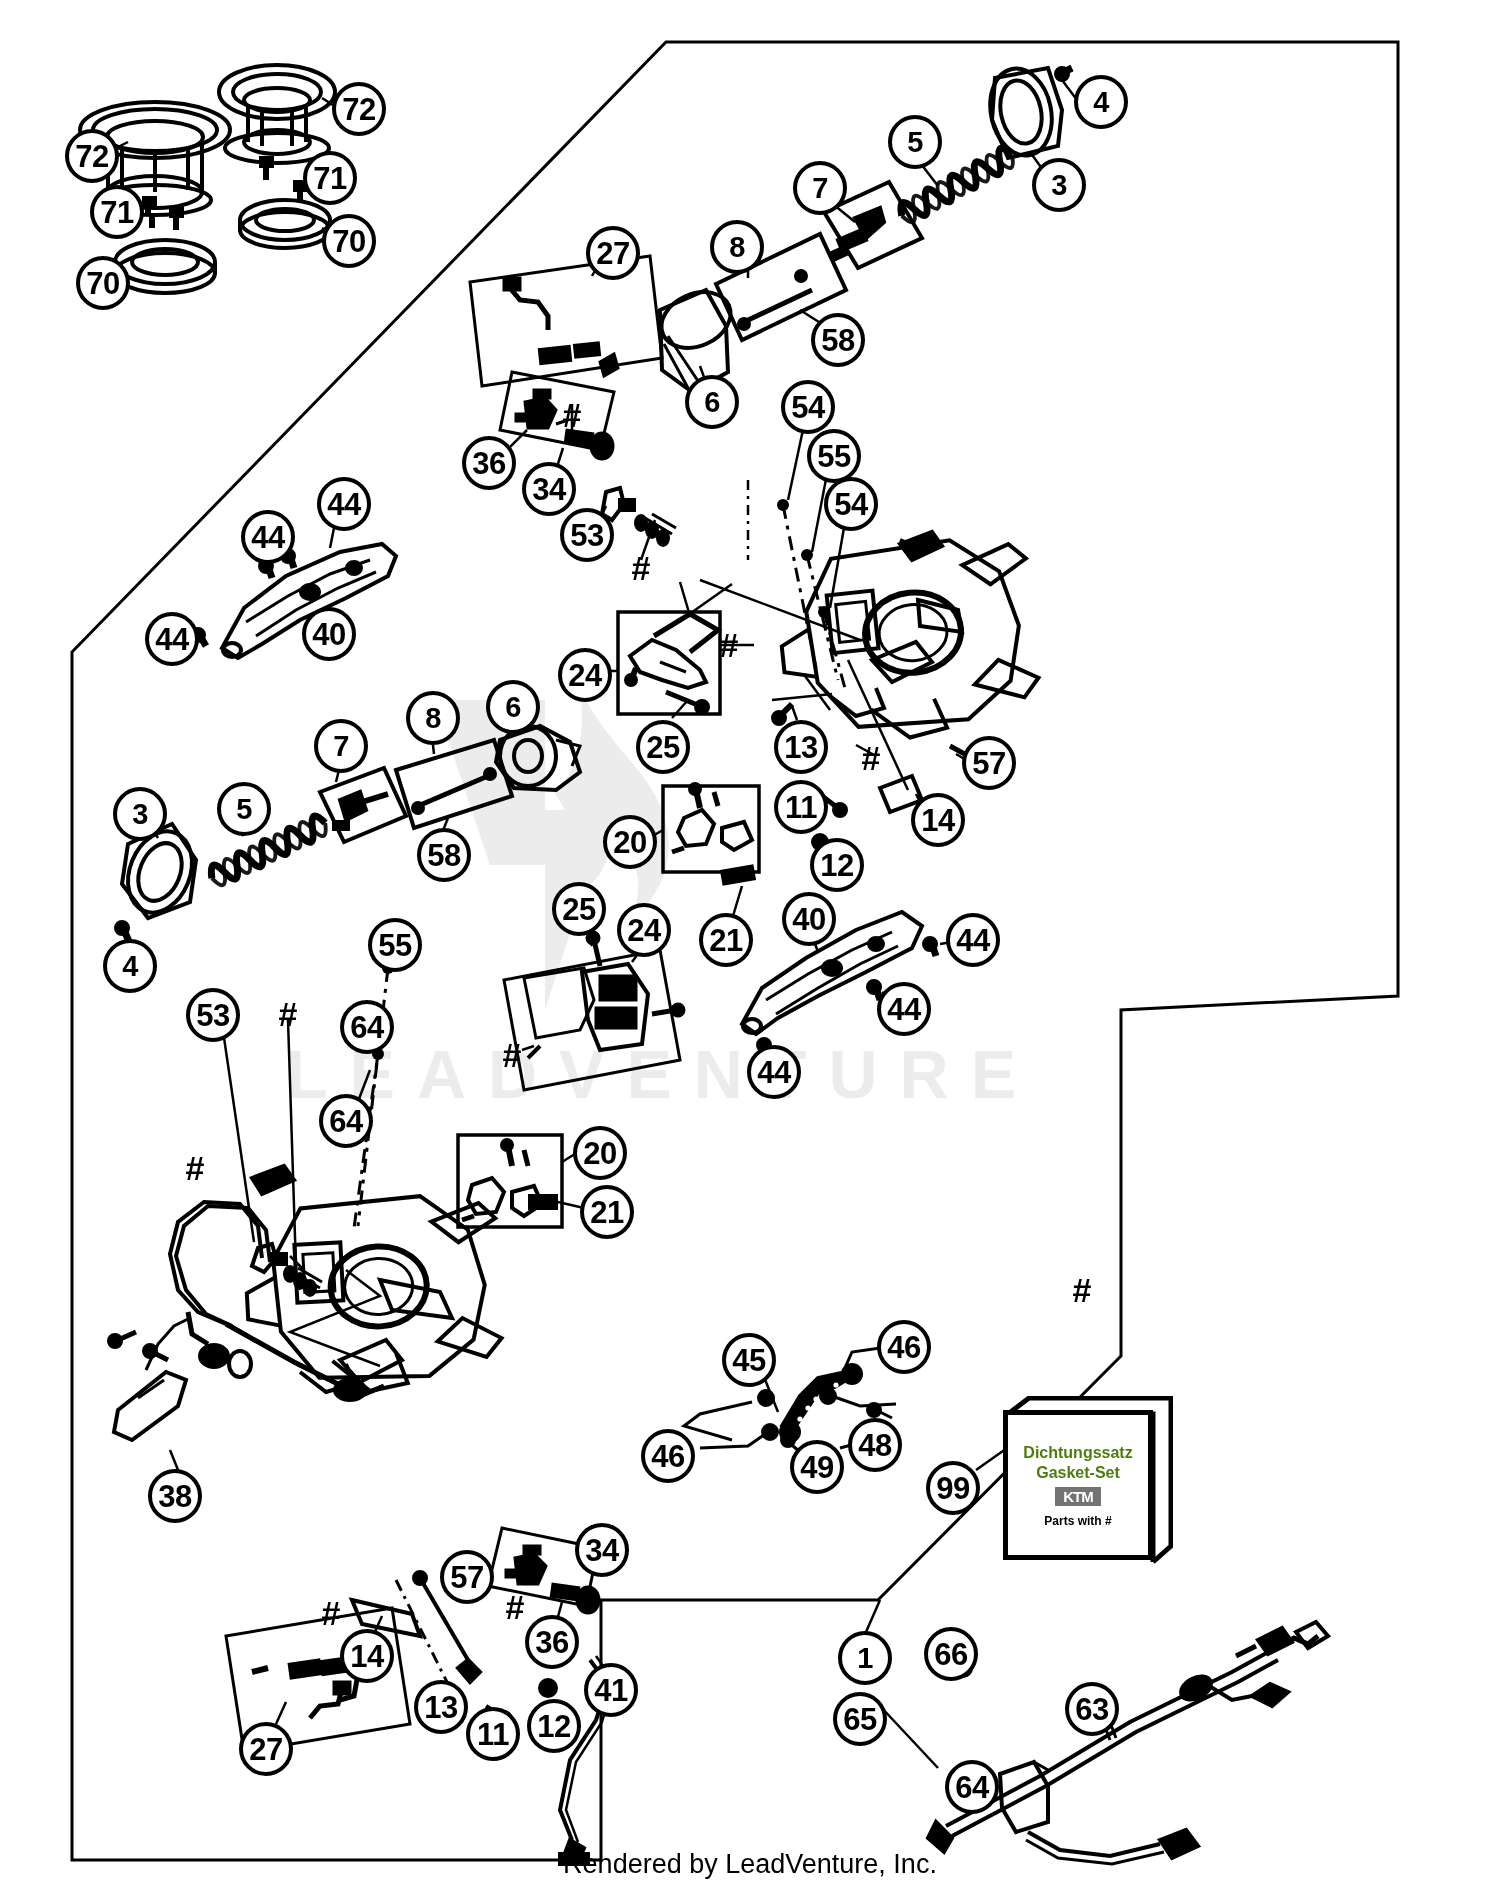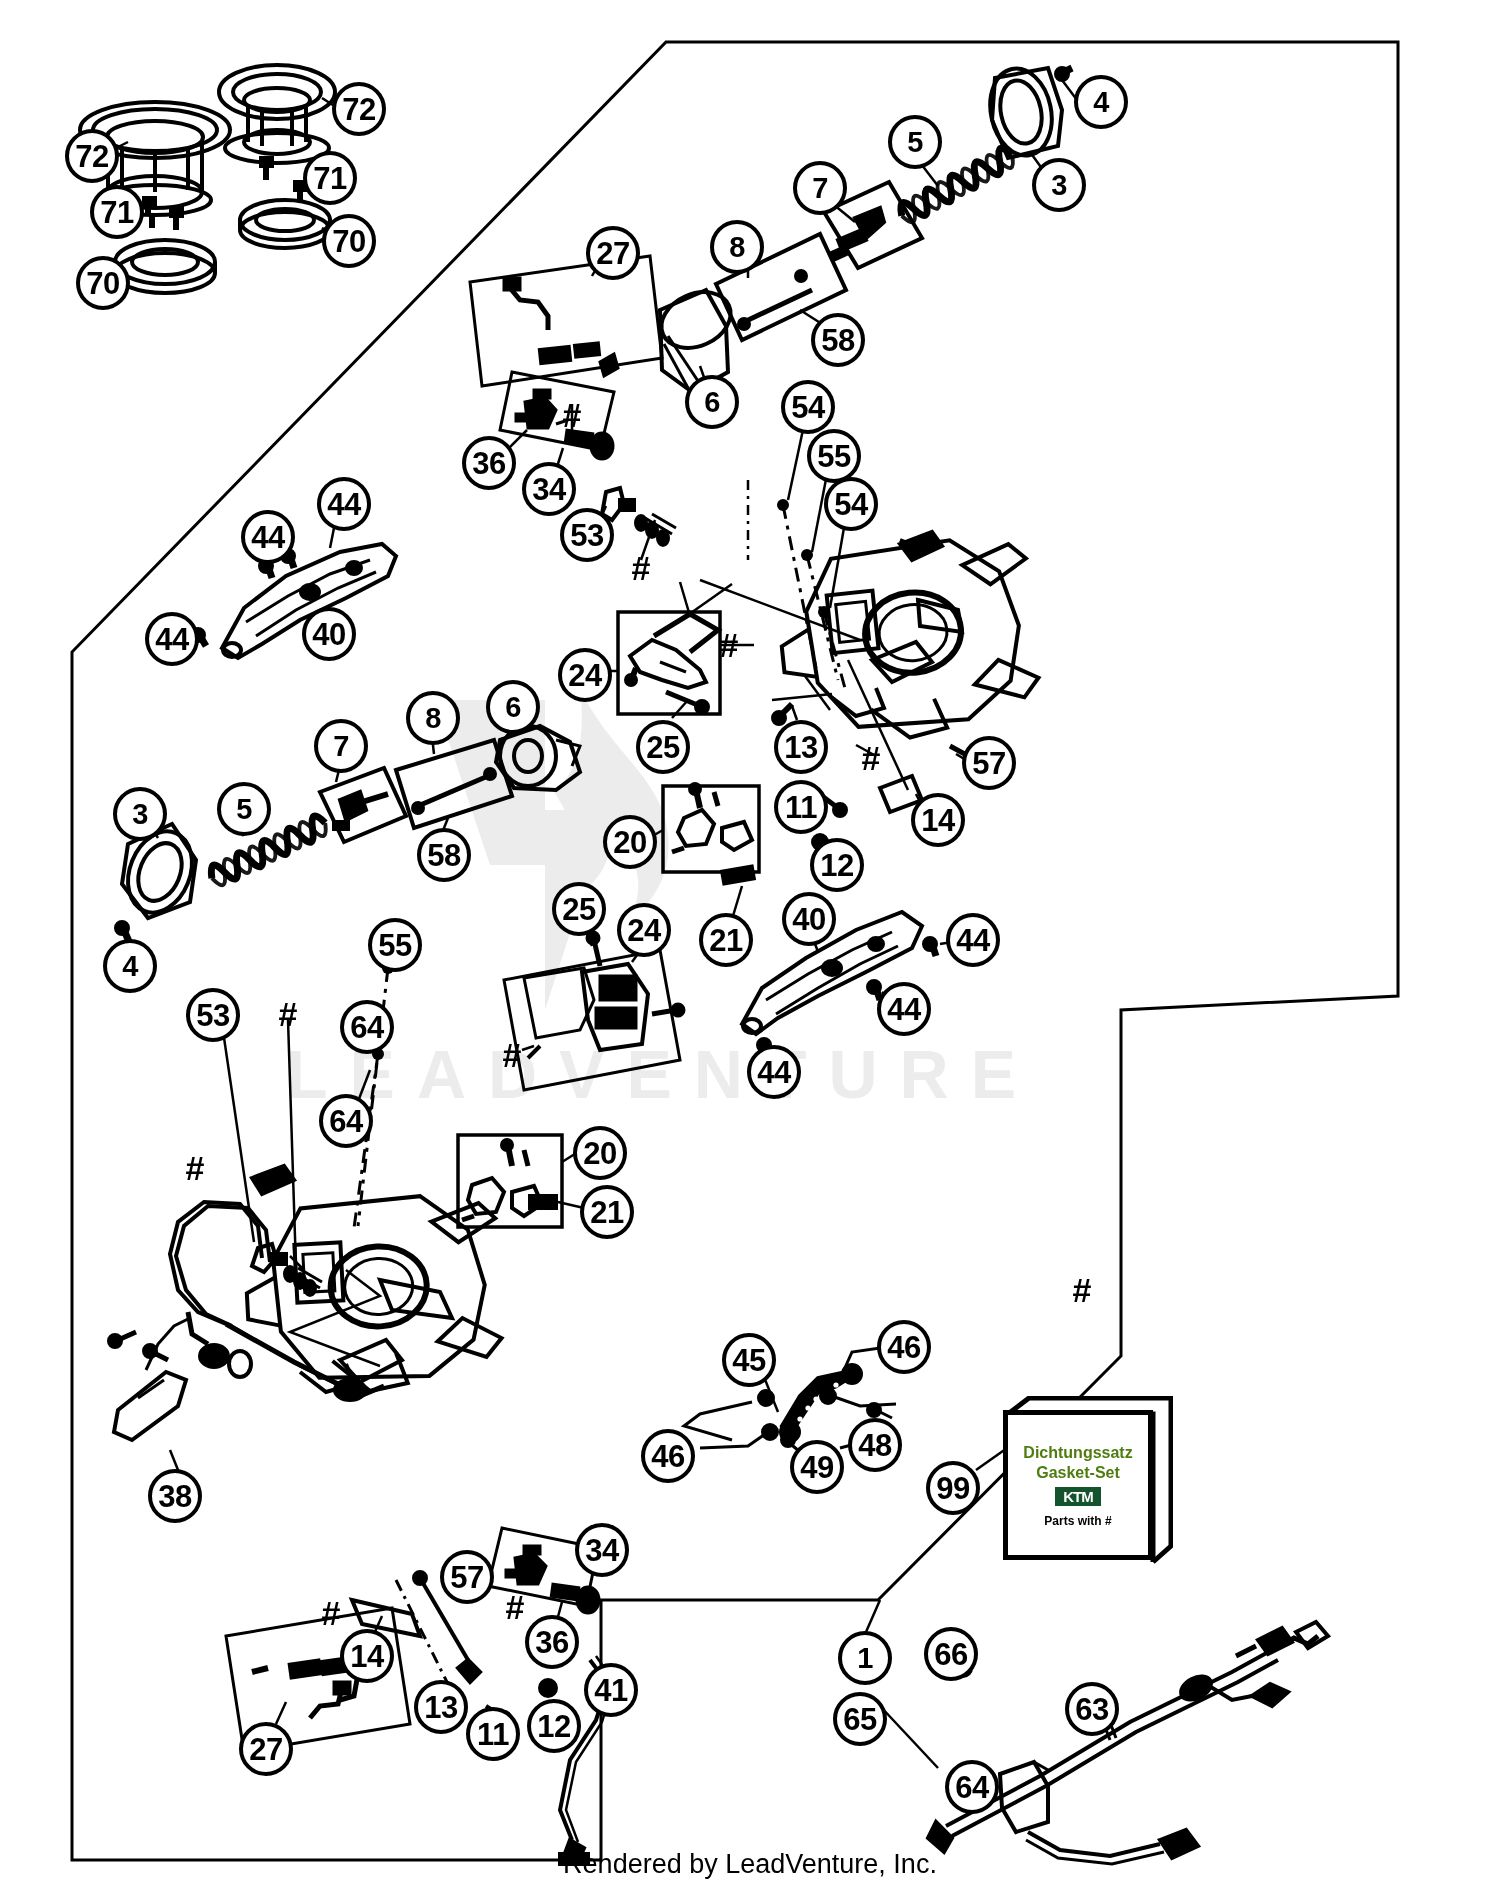--- a/index.html
+++ b/index.html
@@ -19,21 +19,21 @@
   #wm-text{font-size:68px;letter-spacing:22px;left:286px;top:1035px;}
   #wm-logo{left:395px;top:690px;width:330px;height:330px;}
   #footer{position:absolute;left:0;top:1849px;width:1500px;text-align:center;
           font-family:"Liberation Sans",sans-serif;font-size:27px;color:#000;}
   .gbox{position:absolute;}
   .gbox .front{position:absolute;left:0;top:14px;width:150px;height:150px;
                border:5px solid #000;background:#fff;box-sizing:border-box;
                display:flex;flex-direction:column;align-items:center;justify-content:center;}
   .gbox .t{font-family:"Liberation Sans",sans-serif;font-weight:700;color:#4d7c0f;
            font-size:16px;line-height:1.25;white-space:nowrap;}
-  .gbox .brand{font-size:15px;font-weight:700;background:#14532d;color:#fff;
+  .gbox .brand{font-size:15px;font-weight:700;background:#737373;color:#fff;
                padding:1px 8px;margin:4px 0;letter-spacing:-1px;}
   .gbox .pw{font-size:12px;font-weight:700;margin-top:4px;white-space:nowrap;}
 </style>
 </head>
 <body>
 
 <div id="stage">
 
   <div class="wm" id="wm-logo">
     <svg viewBox="0 0 330 330" width="330" height="330" aria-hidden="true">

